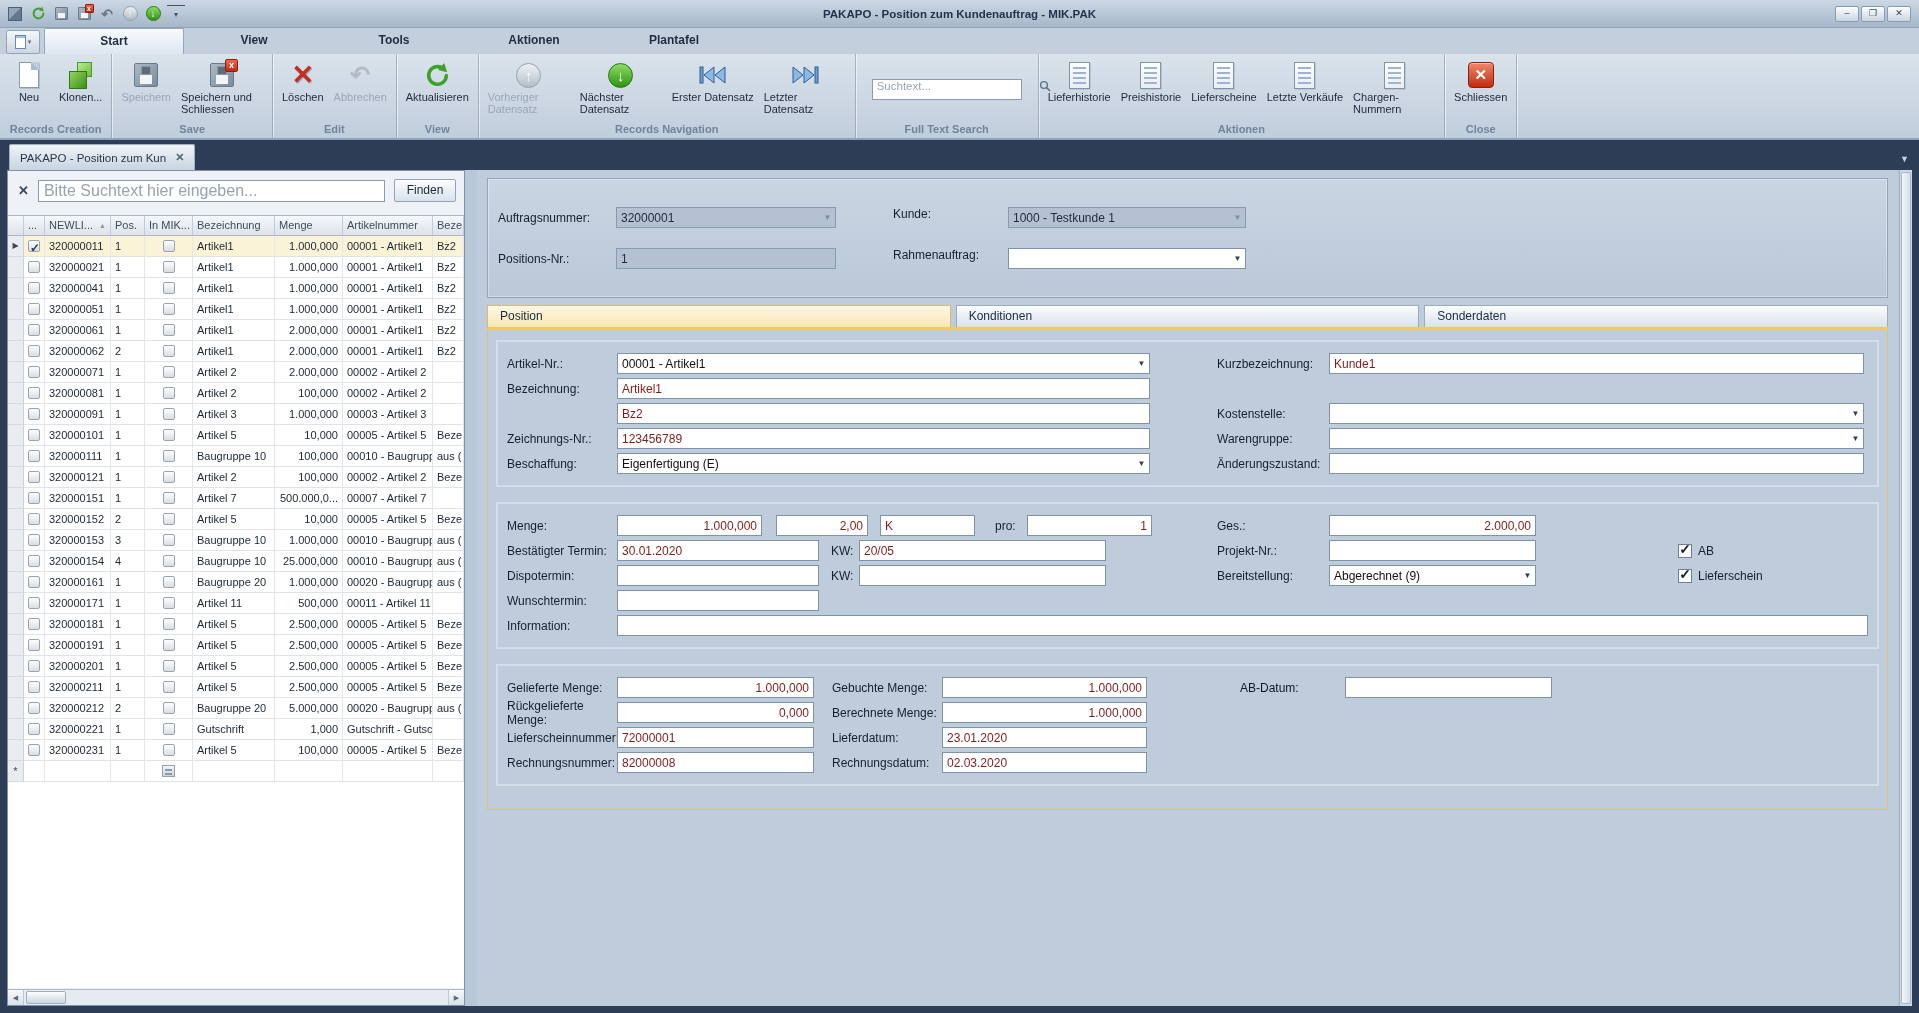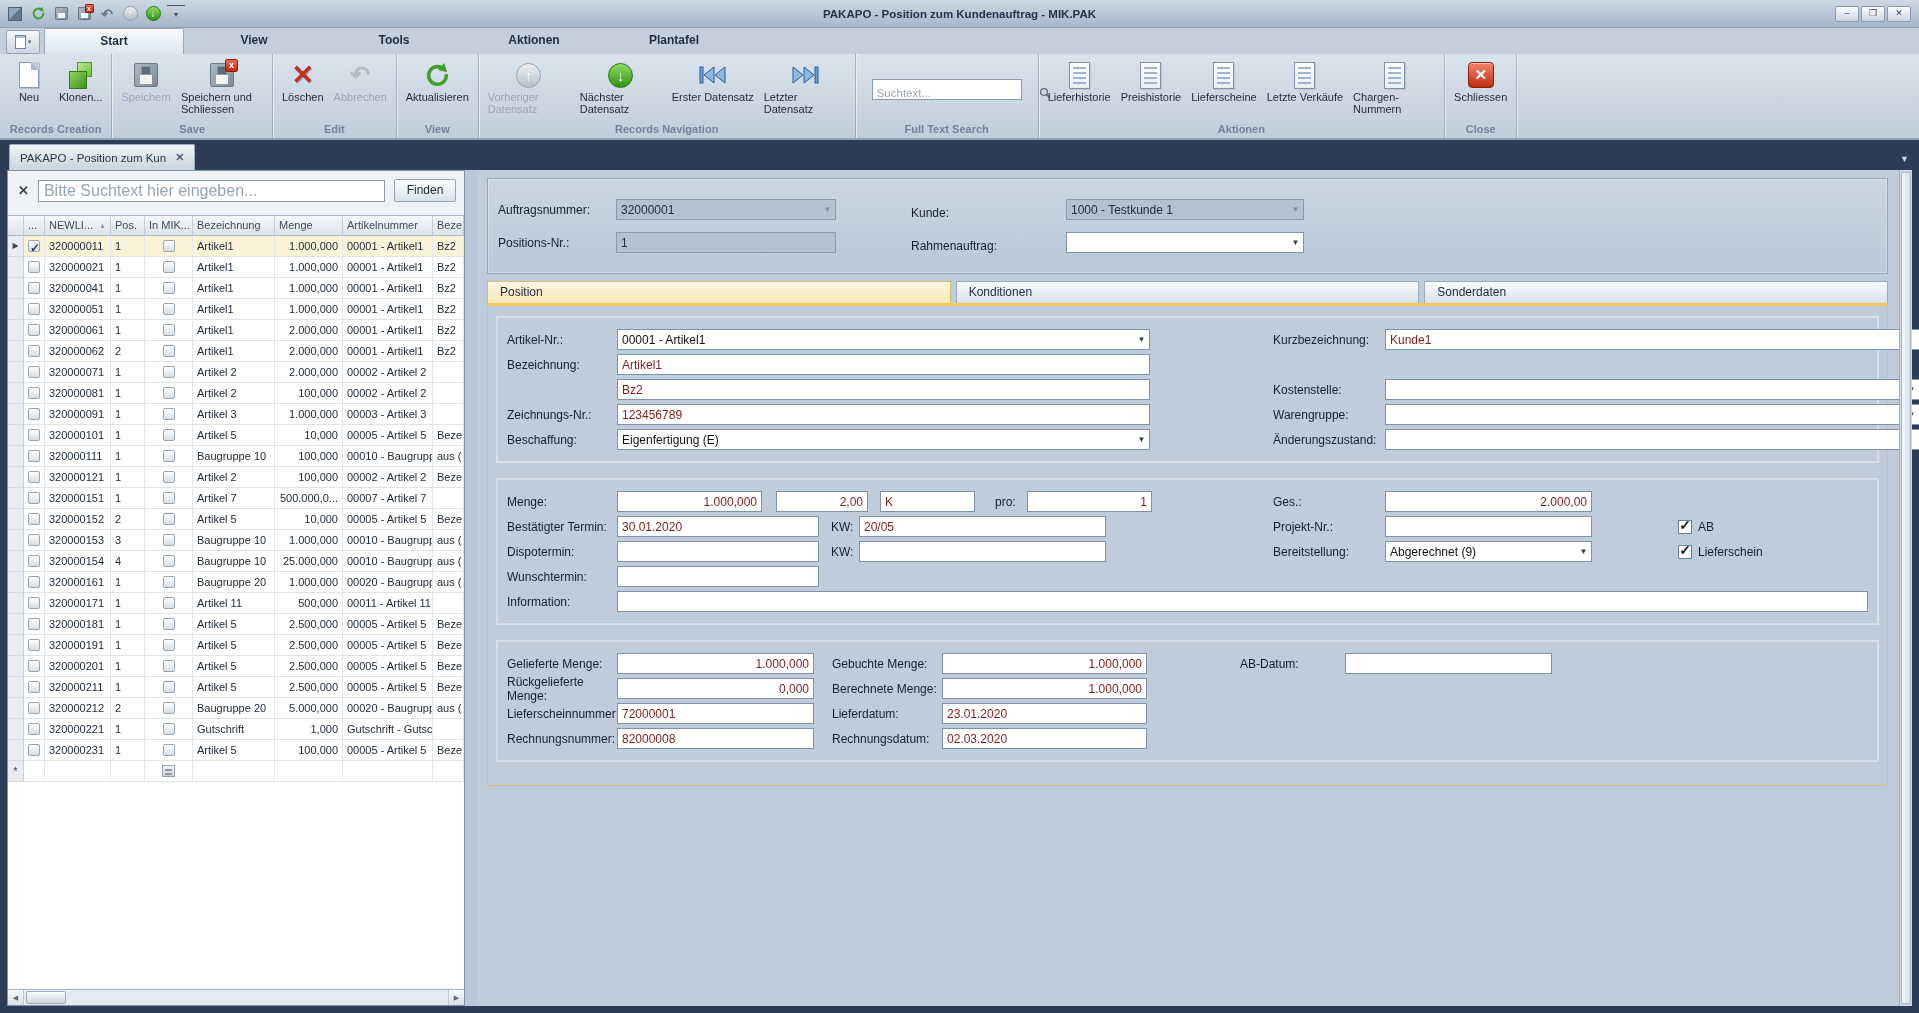--- a/index.html
+++ b/index.html
@@ -54,21 +54,21 @@
   .ico-floppy::after { content:''; position:absolute; left:5px; right:5px; bottom:2px; height:9px; background:#f2f5f8; }
   .ico-badge { position:absolute; right:-5px; top:-5px; width:13px; height:13px; background:linear-gradient(#ee6b52,#c02a12); border:1px solid #8c1d0a; border-radius:2px; color:#fff; font-size:9px; font-weight:bold; line-height:11px; text-align:center; z-index:2; }
   .ico-delete { font-size:27px; font-weight:bold; color:#c03026; line-height:27px; text-shadow:1px 1px 1px rgba(0,0,0,.25); }
   .ico-undo { font-size:24px; color:#b3bcc6; line-height:24px; font-weight:bold; }
   .ico-circ { width:25px; height:25px; border-radius:50%; display:flex; align-items:center; justify-content:center; font-size:15px; font-weight:bold; }
   .ico-circ.gray { background:linear-gradient(#eef1f4,#b4bfc9); border:1px solid #97a2ad; color:#fdfdfd; }
   .ico-circ.green { background:linear-gradient(#8edc63,#2f9313); border:1px solid #267a0e; color:#fff; }
   .ico-page { width:21px; height:27px; background:linear-gradient(#fdfefe,#e9eef4); border:1px solid #7f93a9; box-shadow:1px 1px 0 #b9c6d4; position:relative; }
   .ico-page::after { content:''; position:absolute; left:3px; right:3px; top:4px; bottom:4px; background:repeating-linear-gradient(to bottom,#9db5d0 0 2px,transparent 2px 5px); }
   .ico-redx { width:26px; height:26px; border-radius:4px; background:linear-gradient(#f0876d,#bf2c12); border:1px solid #8e1f08; color:#fff; font-weight:bold; font-size:15px; display:flex; align-items:center; justify-content:center; box-shadow:inset 0 1px 0 rgba(255,255,255,.45); }
-  .fts-box { align-self:center; margin:0 12px; width:150px; height:21px; background:#fff; border:1px solid #8b9cb0; display:flex; align-items:flex-end; }
+  .fts-box { align-self:center; margin:0 12px; width:150px; height:21px; background:#fff; border:1px solid #8b9cb0; display:flex; align-items:flex-start; }
   .fts-box input { flex:1; border:none; outline:none; font-size:11.5px; color:#444; padding:0 4px; background:transparent; }
   .fts-box input::placeholder { color:#9aa5b1; }
 
   
   .content-frame { position:absolute; top:140px; left:0; right:0; bottom:0; background:#2e3d56; padding:0 7px 7px 7px; }
   .doc-strip { height:30px; display:flex; align-items:flex-end; }
   .doc-tab { height:26px; margin-left:2px; padding:6px 10px; background:linear-gradient(#f0f4f8,#c8d4e0); border:1px solid #9fb0c2; border-bottom:none; border-radius:2px 2px 0 0; display:flex; align-items:center; gap:9px; font-size:11.5px; color:#28384c; }
   .doc-tab-close { font-size:11px; font-weight:bold; color:#55657a; }
   .strip-caret { margin-left:auto; margin-bottom:6px; font-size:9px; color:#c8d4e2; padding-right:3px; }
   .content-area { position:relative; height:calc(100% - 30px); background:#b9c7d8; }
@@ -97,43 +97,43 @@
   .newrow-ico { width:13px; height:12px; border:1px solid #93a1b0; background:linear-gradient(#f4f6f8,#ccd4db); position:relative; }
   .newrow-ico::after { content:''; position:absolute; left:2px; right:2px; top:3px; height:2px; background:#8c9aa8; box-shadow:0 4px 0 #8c9aa8; }
   .hscroll { position:absolute; bottom:0; left:0; right:0; height:16px; background:#e6ebf1; border-top:1px solid #aab8c8; display:flex; align-items:center; }
   .hs-arrow { width:16px; height:15px; font-size:7px; color:#5a6a7c; text-align:center; line-height:15px; background:linear-gradient(#f8fafc,#d9e0e8); border-right:1px solid #c0c9d3; }
   .hs-arrow.right { margin-left:auto; border-left:1px solid #c0c9d3; border-right:none; }
   .hs-thumb { width:40px; height:13px; margin-left:2px; background:linear-gradient(#fdfeff,#ccd6e0); border:1px solid #9fadbc; border-radius:2px; }
 
   
   .form-panel { position:absolute; left:470px; top:0; bottom:0; width:1421px; background:#bfccdc; }
   .fheader { margin:8px 10px 0 10px; border:1px solid #93a5ba; background:linear-gradient(#c9d5e2,#bac8d8); padding:8px 10px; box-shadow:inset 0 0 0 1px rgba(255,255,255,.35); }
-  .fh-row { display:flex; align-items:center; height:21px; margin:12px 0; position:relative; }
+  .fh-row { display:flex; align-items:center; height:21px; margin:20px 0; position:relative; }
   .fh-lab { width:118px; font-size:12px; color:#14202f; }
-  .fh-col2 { position:absolute; left:413px; display:flex; align-items:flex-end;gap:40px; }
+  .fh-col2 { position:absolute; left:395px; display:flex; align-items:flex-start; }
   .fh-lab2 { width:115px; font-size:12px; color:#14202f; }
   .tinput { height:21px; border:1px solid #7e92a8; background:#fff; font-family:"Liberation Sans",sans-serif; font-size:12px; color:#7f1d1d; padding:0 4px; outline:none; }
   .tinput.num { text-align:right; }
   .tinput.dis { background:#b3c1d2; border-color:#8a9bb0; color:#222e3d; }
   .combo { height:21px; border:1px solid #7e92a8; background:#fff; display:flex; align-items:center; padding-left:4px; }
   .combo-val { font-size:12px; color:#111; white-space:nowrap; overflow:hidden; }
   .combo-arrow { margin-left:auto; width:15px; text-align:center; font-size:8px; color:#2f3e50; }
   .combo.dis { background:#b3c1d2; border-color:#8a9bb0; }
   .combo.dis .combo-val { color:#222e3d; }
   .combo.dis .combo-arrow { color:#7c8da0; }
 
   .ftabs { display:flex; gap:5px; margin:7px 10px 0 10px; border-bottom:3px solid #f1c95f; }
   .ftab { flex:1; height:22px; line-height:21px; padding:0 12px; font-size:12px; color:#1c2940; background:linear-gradient(#fbfcfe,#d9e2eb); border:1px solid #9aabbe; border-bottom:none; white-space:nowrap; overflow:hidden; }
   .ftab.active { background:linear-gradient(#fdf7e3,#f9e7b4); border-color:#d9bc6d; }
   .tab-content { margin:0 10px; border:1px solid #d9c27a; border-top:none; padding:10px 8px 8px 8px; }
 
   .gbox { border:1px solid #d7e0ea; box-shadow:inset 0 0 0 1px rgba(255,255,255,.3); padding:8px 10px; margin-bottom:15px; }
   .frow { display:flex; align-items:center; height:21px; margin:4px 0; position:relative; }
   .lab1 { width:110px; font-size:12px; color:#14202f; flex:none; }
-  .col2 { position:absolute; left:766px; display:flex; align-items:center; }
+  .col2 { position:absolute; left:710px; display:flex; align-items:center; }
   .lab2 { width:112px; font-size:12px; color:#14202f; flex:none; }
   .col3 { position:absolute; left:1171px; display:flex; align-items:center; gap:6px; }
   .colB { position:absolute; left:325px; display:flex; align-items:center; }
   .labB { width:110px; font-size:12px; color:#14202f; flex:none; }
   .colC { position:absolute; left:733px; display:flex; align-items:center; }
   .labC { width:105px; font-size:12px; color:#0f172a; flex:none; }
   .fcheck { width:14px; height:14px; border:1px solid #6c8097; background:#fff; position:relative; flex:none; }
   .fcheck.on::after { content:'✓'; position:absolute; left:-1px; top:-4px; width:14px; text-align:center; font-size:14px; font-weight:bold; color:#16202e; }
   .chk-lab { font-size:12px; color:#14202f; }
 

